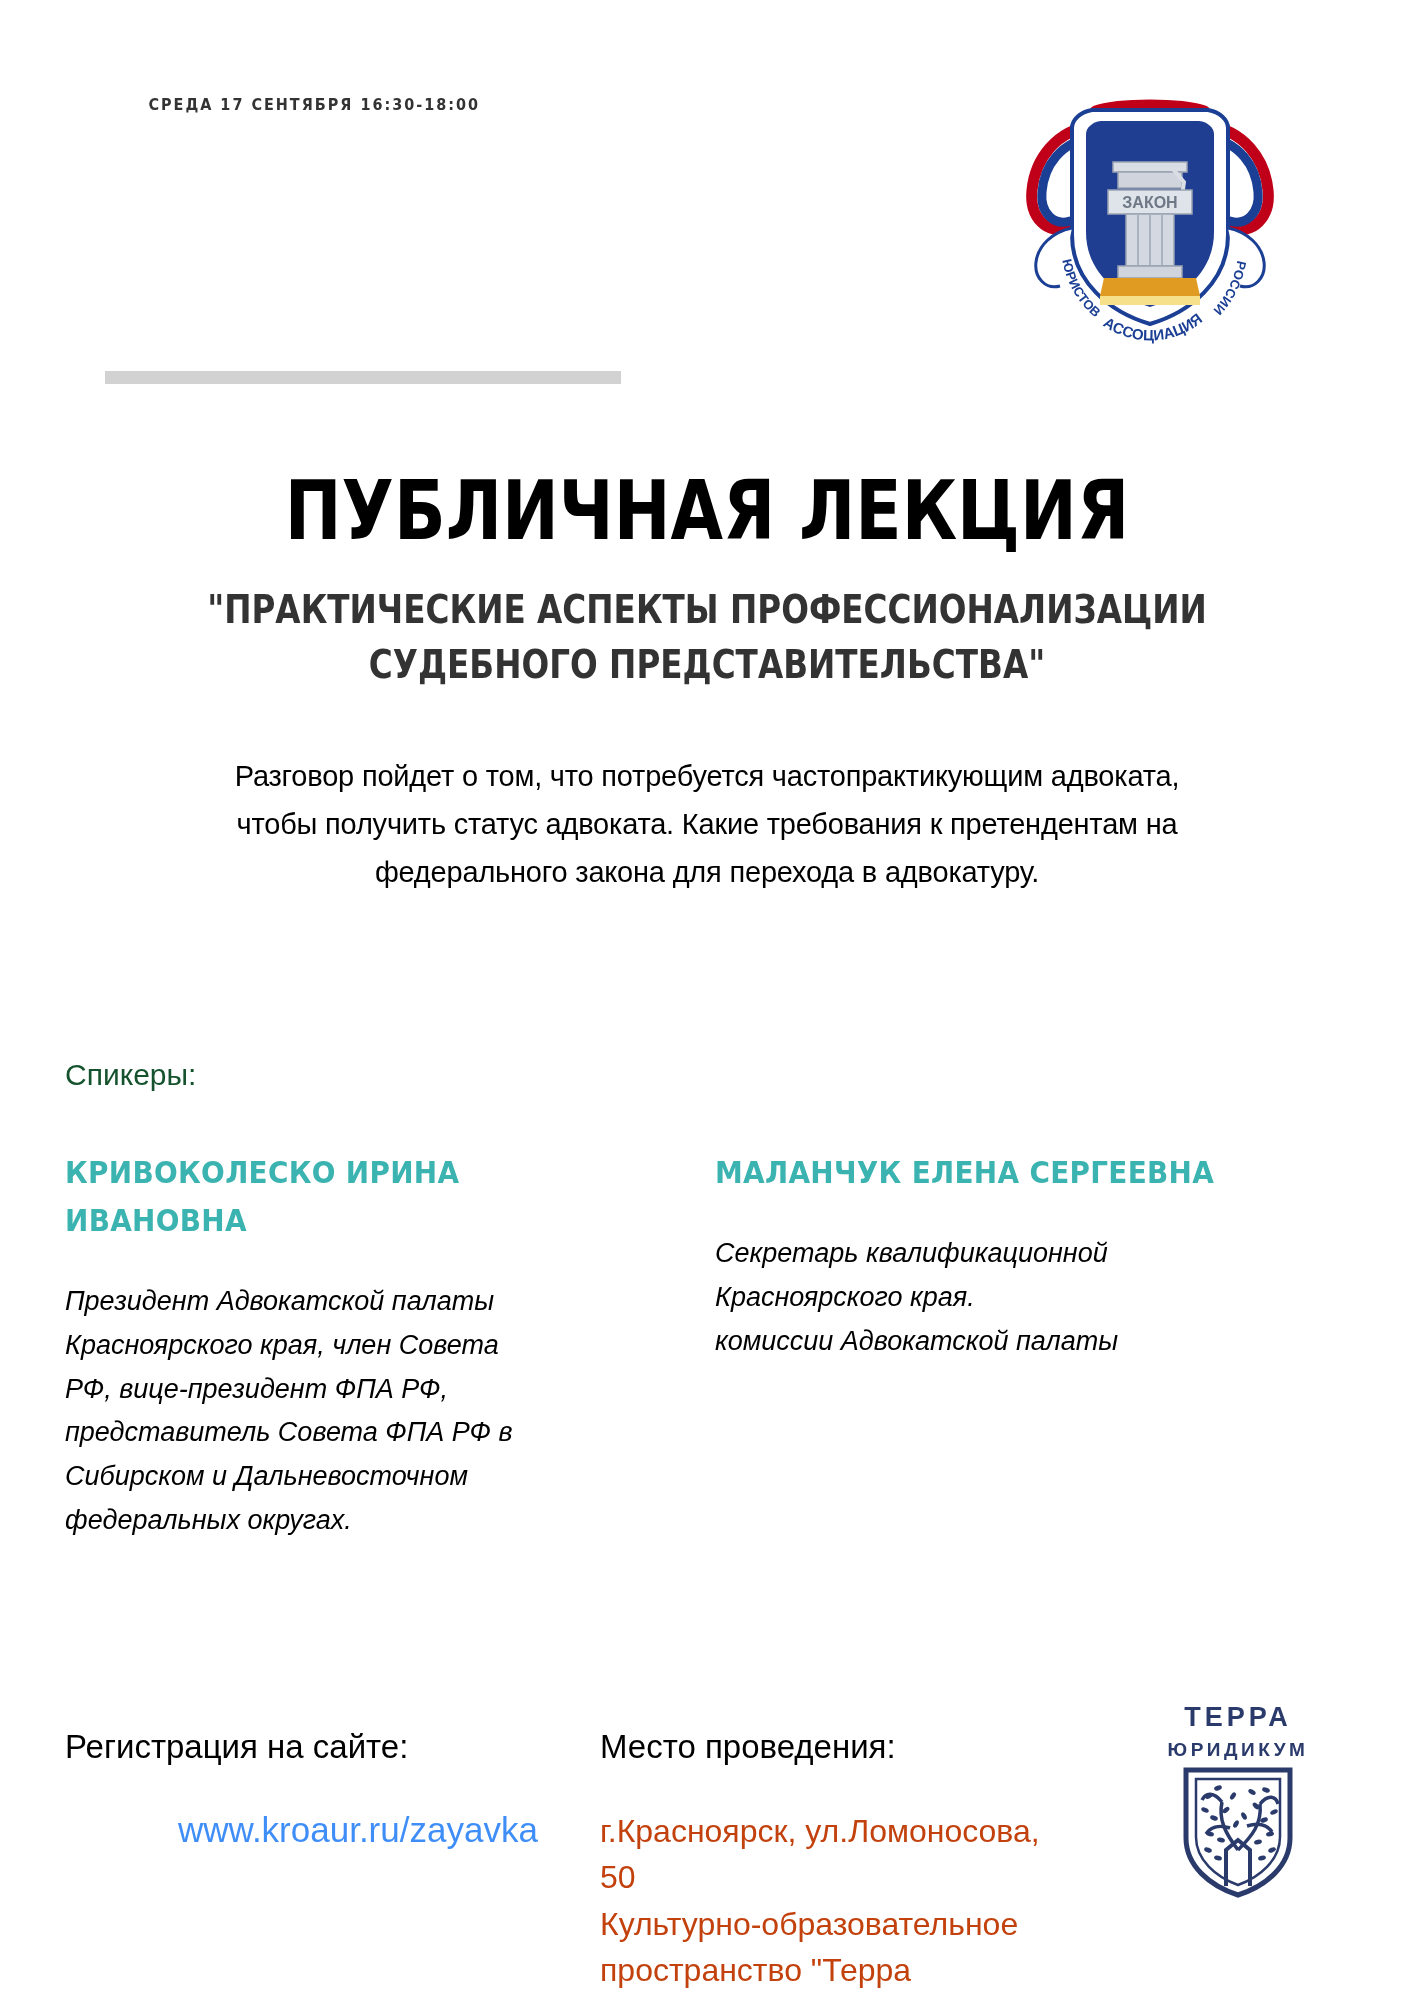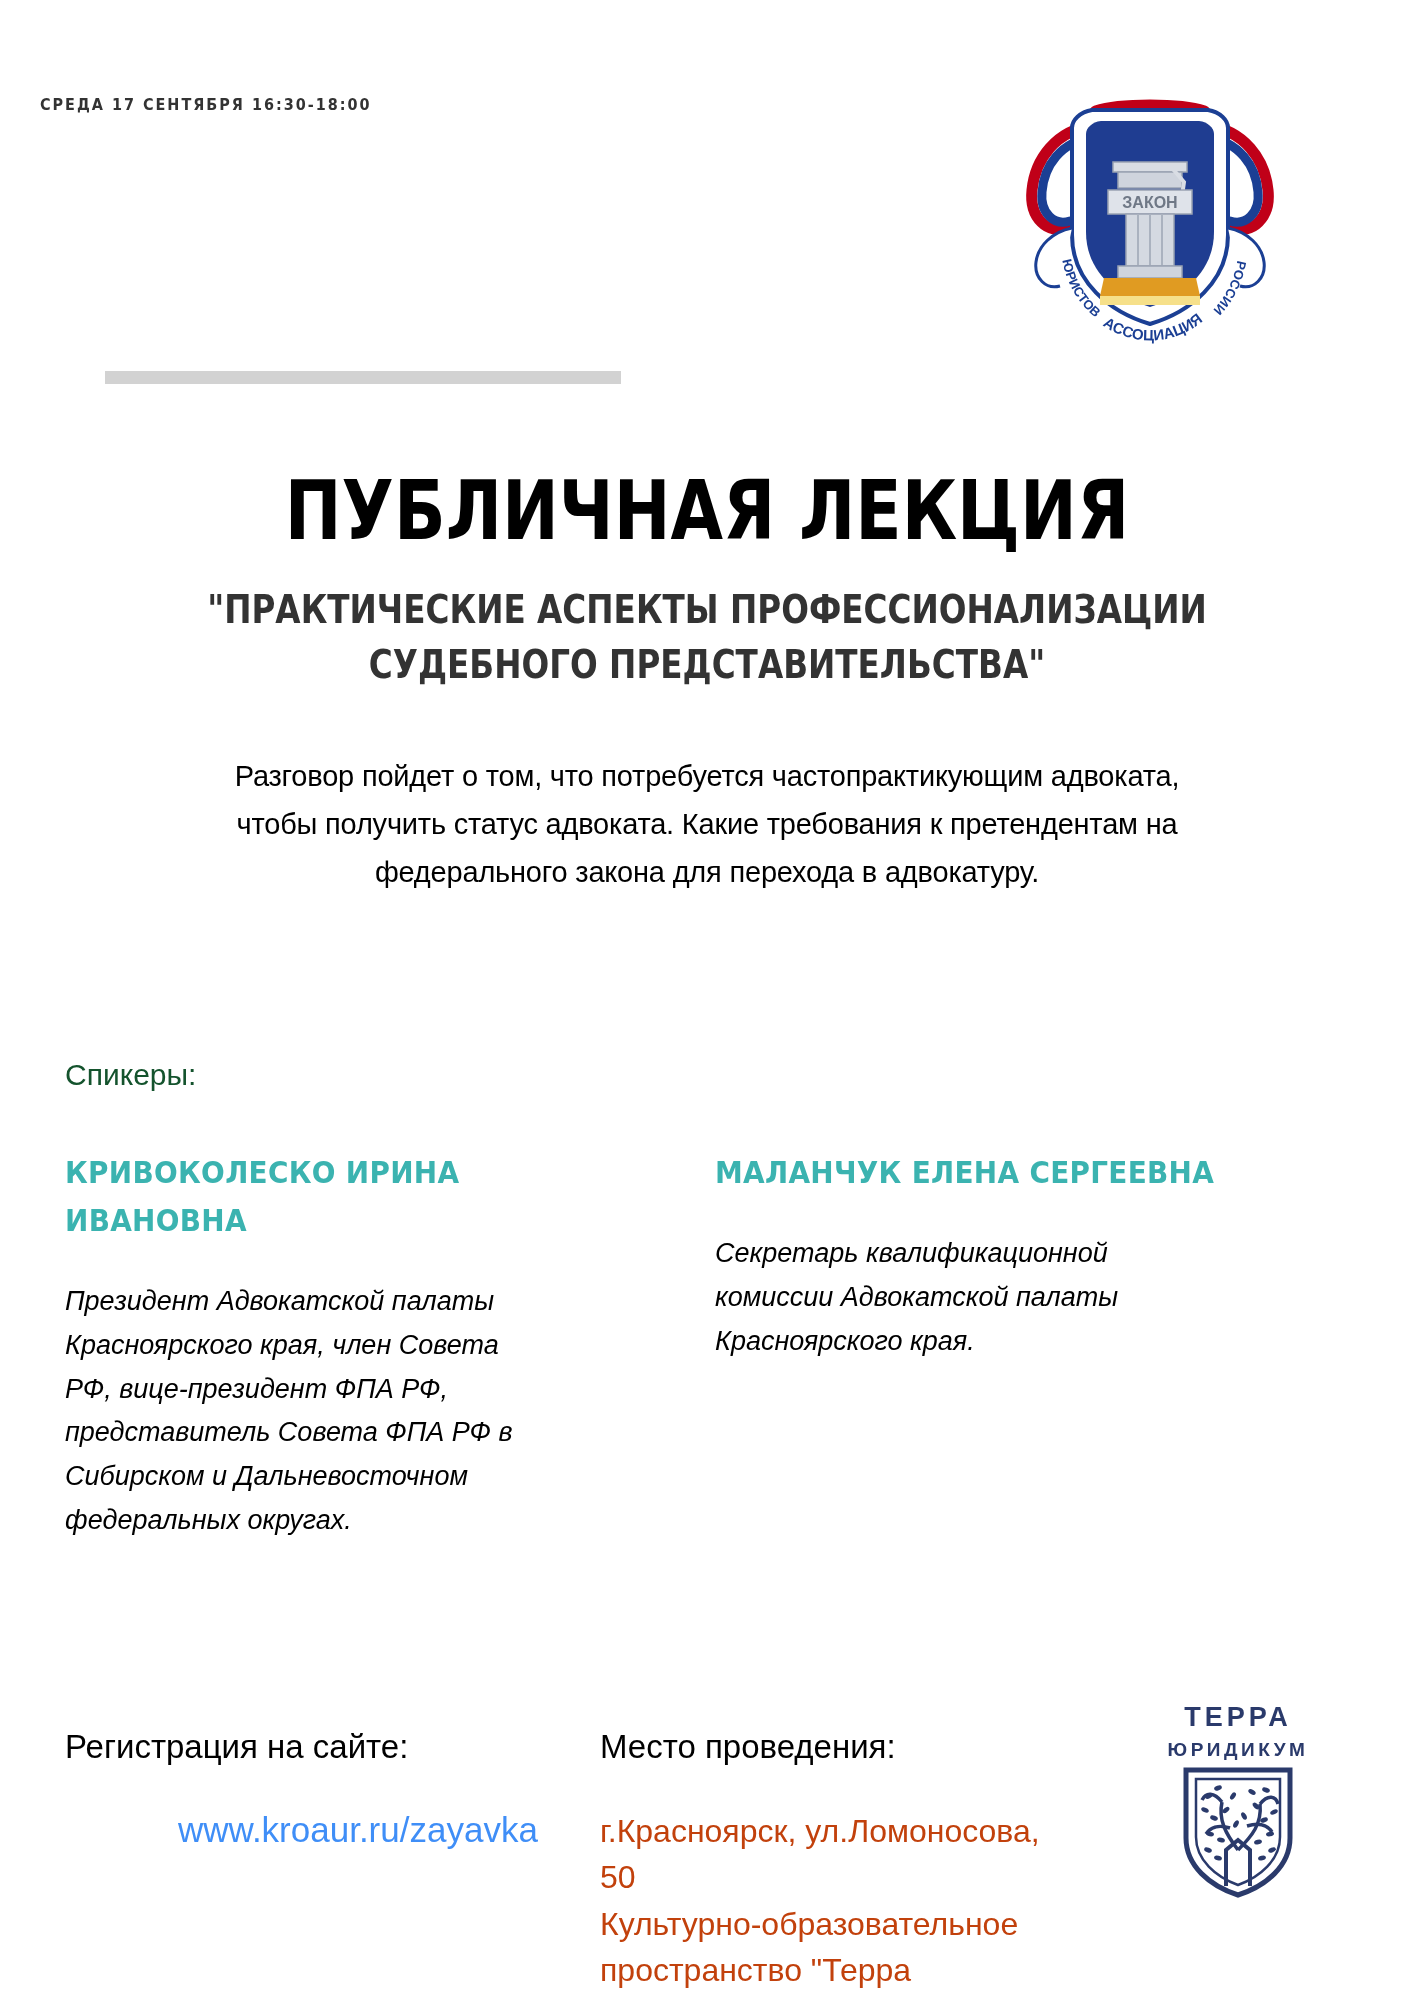--- a/index.html
+++ b/index.html
@@ -21,20 +21,21 @@
     position: absolute;
     top: 0; left: 0;
     width: 1414px;
     height: 400px;
   }
   #date-block {
     position: absolute;
     left: 40px;
     top: 95px;
     width: 440px;
+    text-align: right;
     font-family: "DejaVu Sans Condensed", "Liberation Sans Narrow", "Liberation Sans", sans-serif;
     font-weight: bold;
     color: #333333;
     letter-spacing: 2px;
     line-height: 1.22;
   }
 
   #divider-bar {
     position: absolute;
     left: 105px;
@@ -270,22 +271,22 @@
       <span>представитель Совета ФПА РФ в</span>
       <span>Сибирском и Дальневосточном</span>
       <span>федеральных округах.</span>
     </div>
   </div>
 
   <div class="speaker">
     <div class="speaker-name">МАЛАНЧУК ЕЛЕНА СЕРГЕЕВНА</div>
     <div class="speaker-bio">
       <span>Секретарь квалификационной</span>
+      <span>Красноярского края.</span>
       <span>комиссии Адвокатской палаты</span>
-      <span>Красноярского края.</span>
     </div>
   </div>
 
 </div>
 
 <div id="footer">
   <div id="reg-heading">Регистрация на сайте:</div>
   <a id="reg-link" href="#">www.kroaur.ru/zayavka</a>
 
   <div id="venue-heading">Место проведения:</div>

